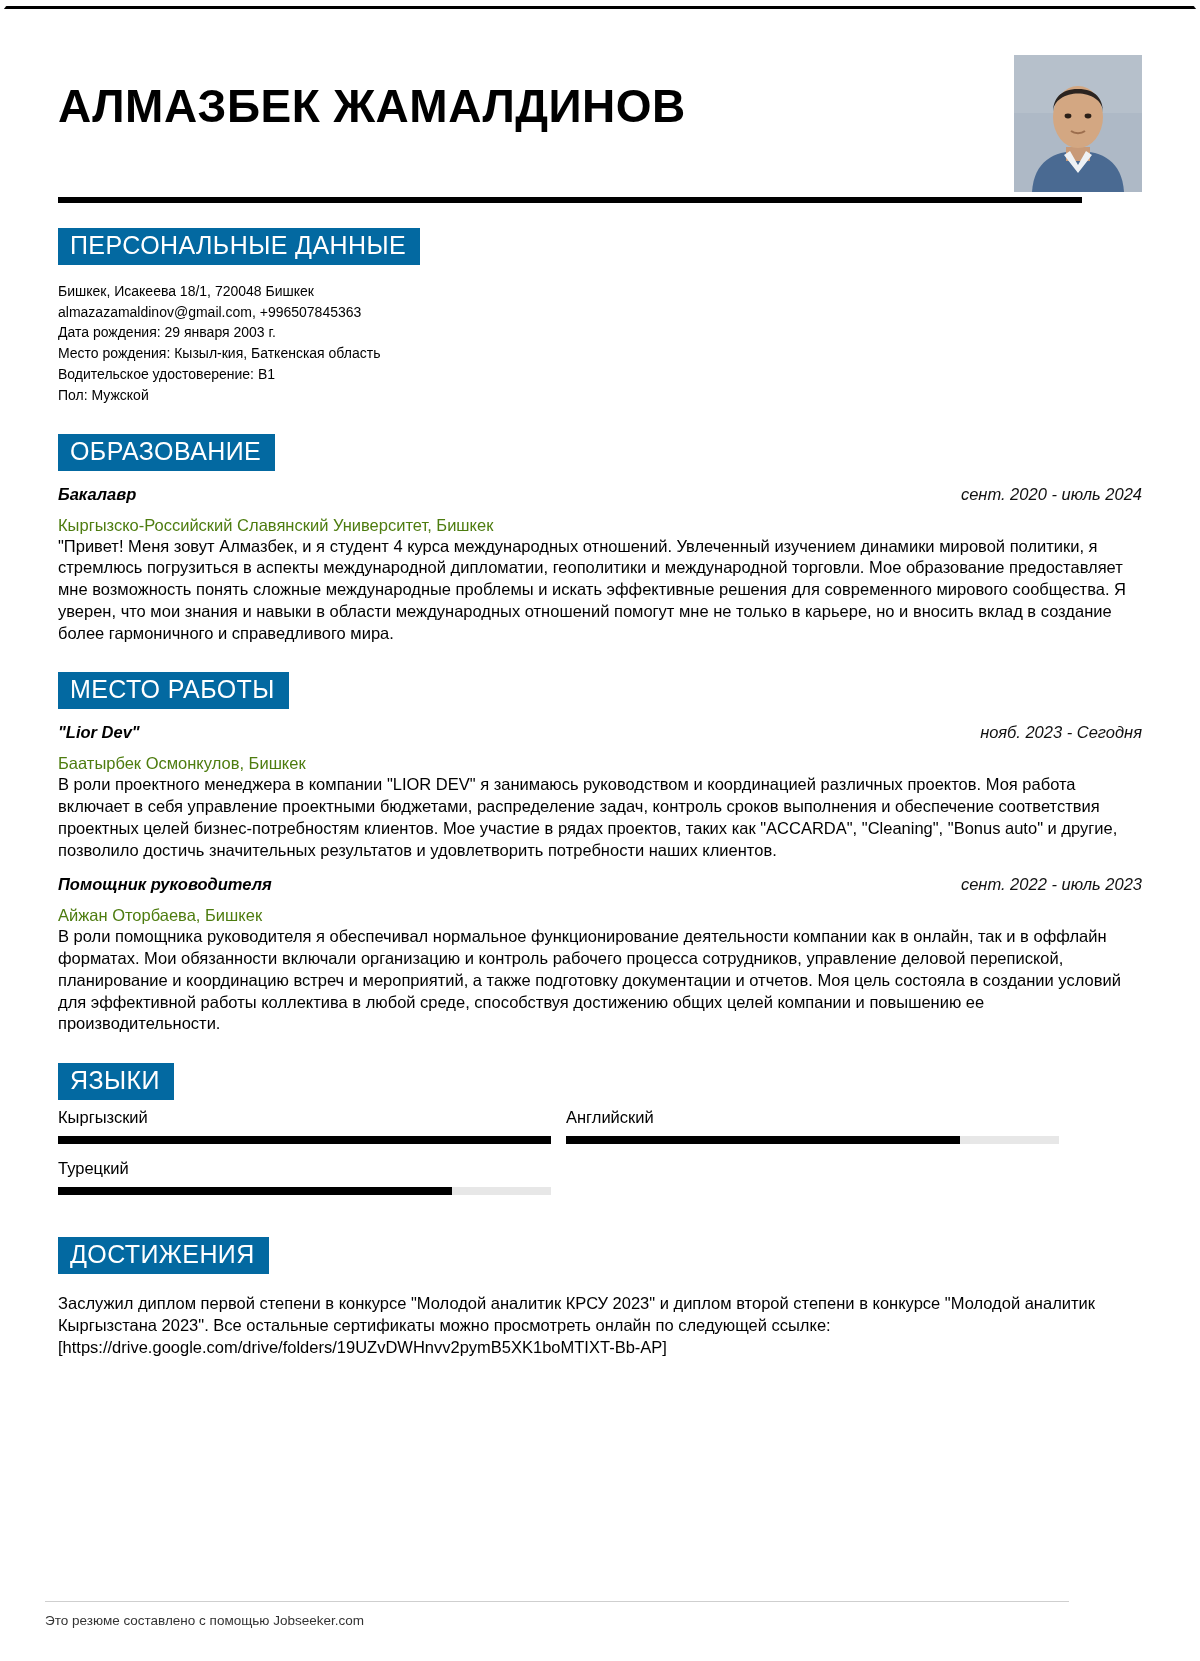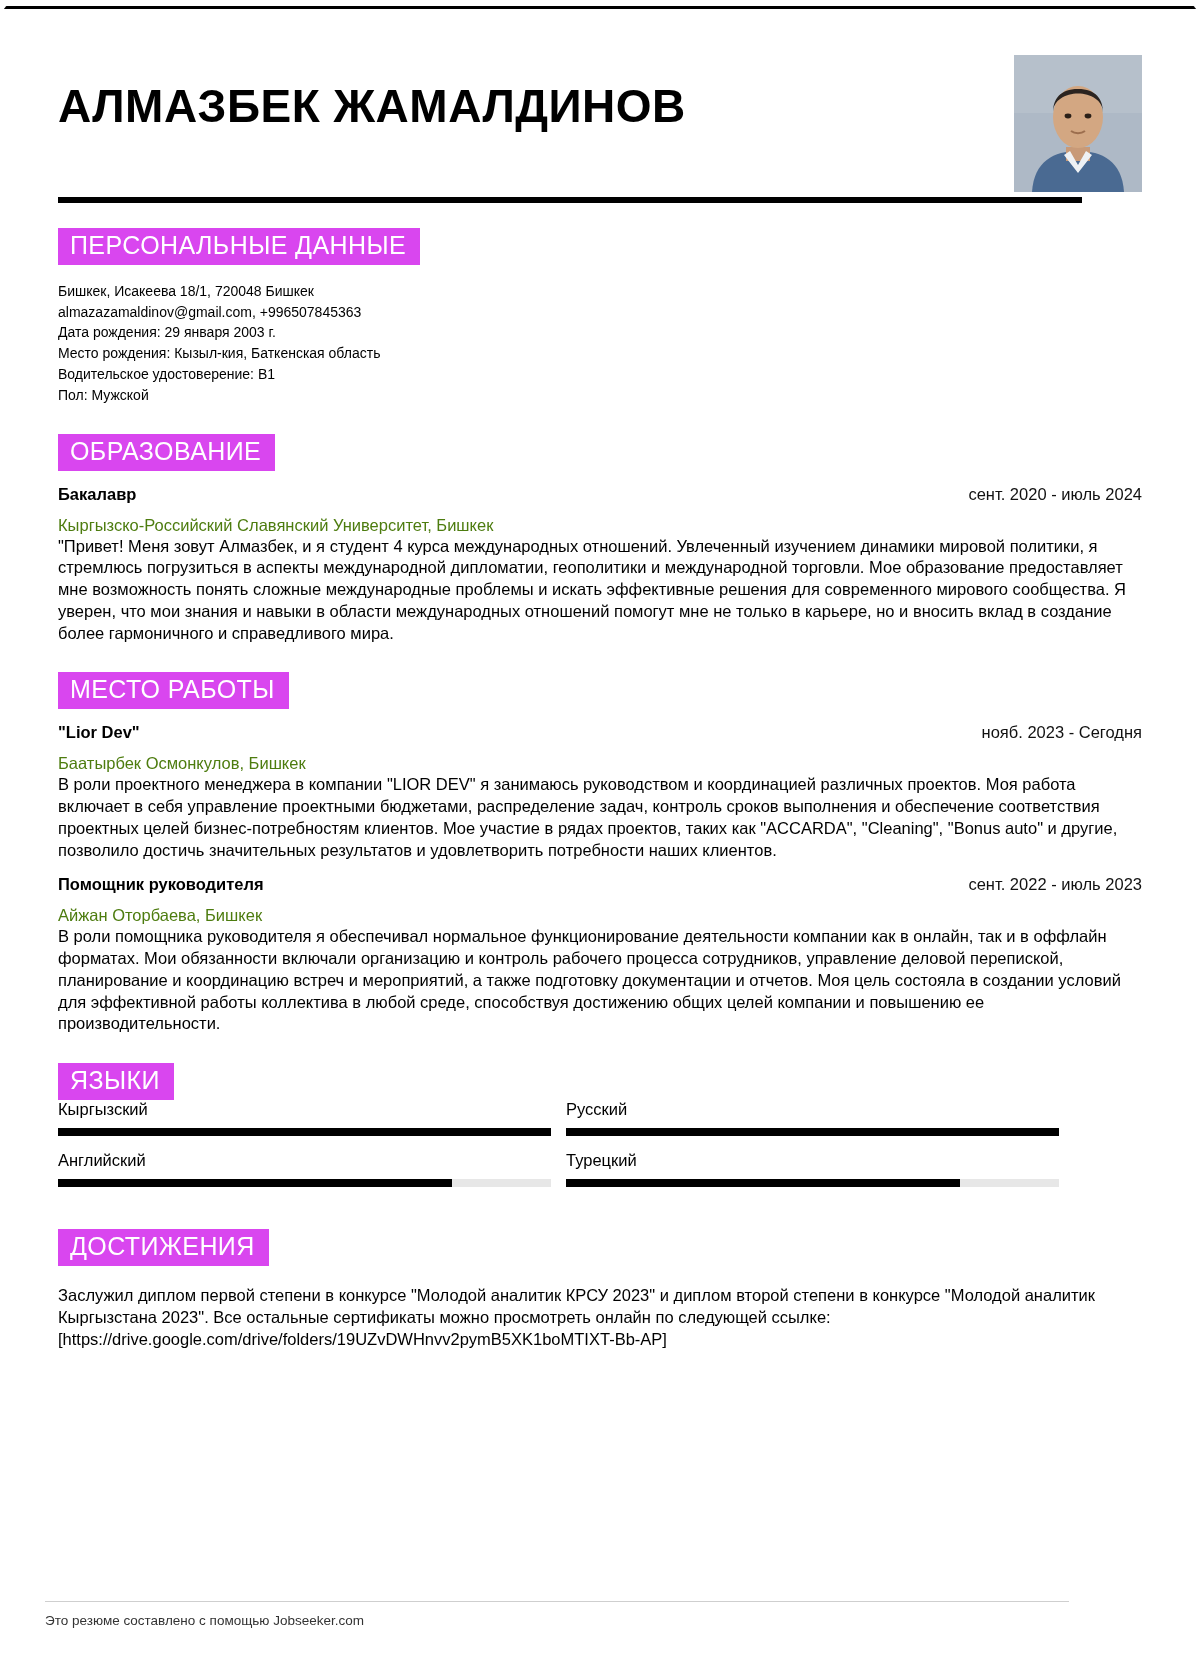--- a/index.html
+++ b/index.html
@@ -65,21 +65,21 @@
     left: 0;
     top: 197px;
     width: 1024px;
     height: 6px;
     background: #000000;
   }
 
   
   .sec-head {
     display: inline-block;
-    background: #d946ef;
+    background: #0369a1;
     color: #ffffff;
     font-size: 25px;
     padding: 3px 14px 5px 12px;
     letter-spacing: 0.4px;
     line-height: 1.15;
   }
   .sec {
     margin-top: 28px;
   }
 
@@ -90,20 +90,21 @@
     line-height: 1.49;
   }
   .personal div { white-space: nowrap; }
 
   
   .entry { margin-top: 14px; }
   .entry-row {
     display: flex;
     justify-content: space-between;
     align-items: center;
+    font-style: italic;
   }
   .entry-title {
     font-size: 16.5px;
     font-weight: bold;
   }
   .entry-date {
     font-size: 16.5px;
     color: #111111;
     white-space: nowrap;
   }
@@ -114,21 +115,21 @@
   }
   .entry-desc {
     font-size: 16.5px;
     line-height: 1.32;
     margin-top: 1px;
     text-align: left;
   }
 
   
   .langs {
-    margin-top: 0;
+    margin-top: 8px;
     display: grid;
     grid-template-columns: 493px 493px;
     column-gap: 38px;
     row-gap: 26px;
     gap: 15px;
   }
   .lang-label {
     font-size: 16.5px;
     margin-bottom: 9px;
   }
@@ -249,26 +250,20 @@
       <div class="sec-head">ЯЗЫКИ</div>
       <div class="langs">
 
         <div>
           <div class="lang-label">Кыргызский</div>
           <div class="bar-bg">
             <div class="bar-fill" style="width:100%"></div>
           </div>
         </div>
 
-        <div>
-          <div class="lang-label">Русский</div>
-          <div class="bar-bg">
-            <div class="bar-fill" style="width:100%"></div>
-          </div>
-        </div>
 
         <div>
           <div class="lang-label">Английский</div>
           <div class="bar-bg">
             <div class="bar-fill" style="width:80%"></div>
           </div>
         </div>
 
         <div>
           <div class="lang-label">Турецкий</div>

